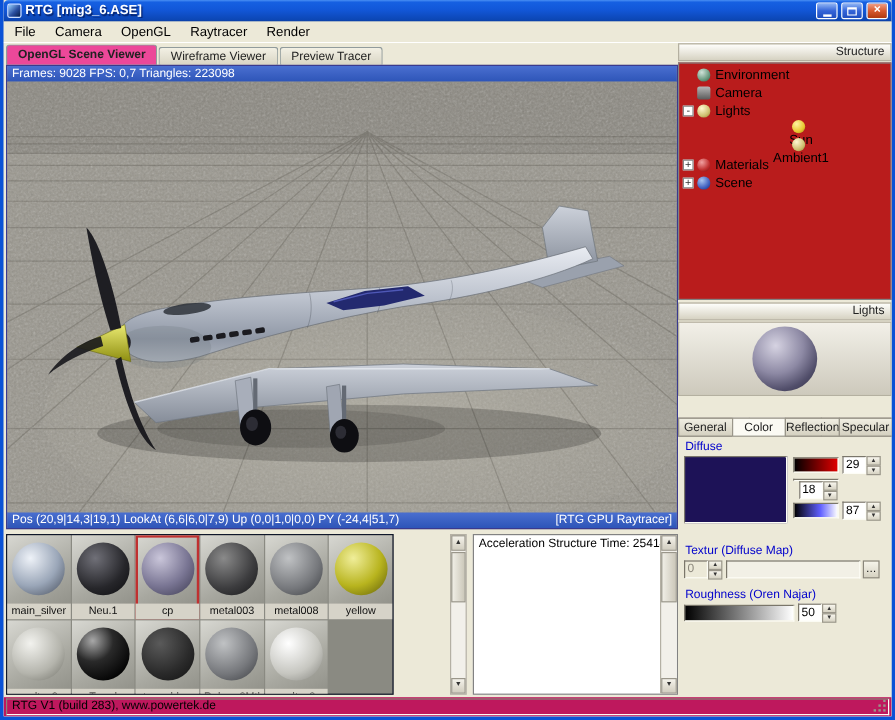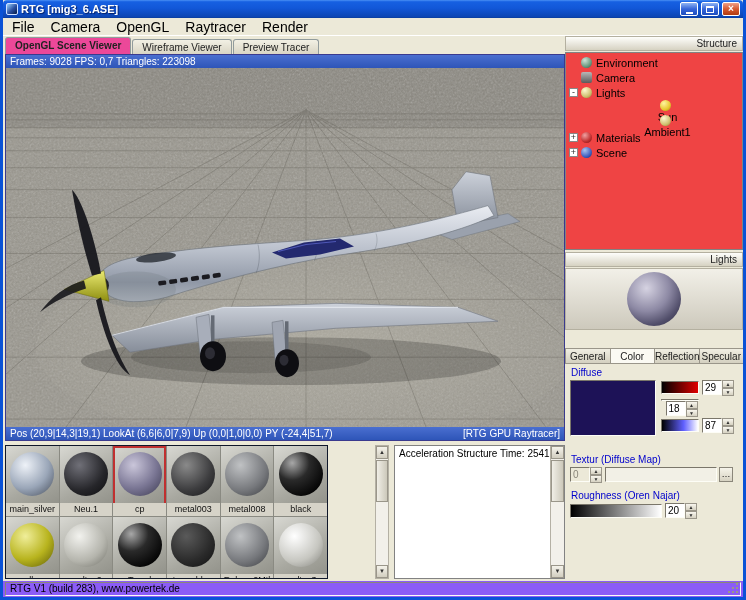--- a/index.html
+++ b/index.html
@@ -21,21 +21,21 @@
     display: flex; align-items: center; justify-content: center; color: #fff;
     font-size: 10px; line-height: 1; text-shadow: none; }
   .tb-min, .tb-max { background: linear-gradient(180deg,#8fb4f4,#3565d8 50%,#1e4ec0); }
   .tb-close { background: linear-gradient(180deg,#f0a088,#d85a30 50%,#b03a10); }
   .tb-min i { display: block; width: 7px; height: 2px; background: #fff; margin-top: 7px; }
   .tb-max i { display: block; width: 8px; height: 7px; border: 1px solid #fff; border-top-width: 2px; }
 
   
   .menubar { height: 18px; display: flex; align-items: center; background: #ece9d8;
     border-bottom: 1px solid #fff; padding-left: 1px; }
-  .menu-item { padding: 2px 8px; font-size: 14px; color: #000; }
+  .menu-item { padding: 2px 8px; font-size: 11px; color: #000; }
 
   
   .client { position: relative; height: 561px; background: #ece9d8; }
 
   
   .viewer-tabs { position: absolute; left: 2px; top: 1px; height: 17px; display: flex; align-items: flex-end; }
   .vtab { height: 15px; padding: 2px 9px 0; border: 1px solid #919b9c; border-bottom: none;
     background: linear-gradient(#f2f0e4,#d9d5c4); font-size: 10px; margin-right: 1px;
     border-radius: 3px 3px 0 0; color: #222; white-space: nowrap; }
   .vtab.active { height: 17px; background: #ec4899; font-weight: bold; }
@@ -52,21 +52,21 @@
 
   
   .panel-right { position: absolute; left: 562px; top: 0; width: 206px; height: 561px; }
   .p-header { position: absolute; left: 0; width: 178px; height: 15px;
     background: linear-gradient(180deg,#fefefb,#d6d2c2); border: 1px solid #b4b0a0;
     font-size: 10px; text-align: right; padding: 1px 5px 0; color: #222; }
   #hdr-structure { top: 0; }
   #hdr-lights { top: 216px; }
 
   .tree { position: absolute; top: 16px; left: 0; width: 178px; height: 198px;
-    background: #ef4444; border: 1px solid #828282; padding: 2px 0; overflow: hidden; }
+    background: #b91c1c; border: 1px solid #828282; padding: 2px 0; overflow: hidden; }
   .tree-row { display: flex; align-items: center; height: 15px; font-size: 11px; color: #000; }
   .pl2 { padding-left: 3px; } .pl14 { padding-left: 15px; } .pl26 { padding-left: 27px; flex-direction: column; }
   .expander { width: 9px; height: 9px; border: 1px solid #888; background: #fff; font-size: 9px;
     line-height: 7px; text-align: center; margin-right: 3px; flex: none; color: #333; }
   .t-icon { width: 11px; height: 11px; margin-right: 4px; flex: none; border-radius: 50%; }
   .ic-env   { background: radial-gradient(circle at 35% 30%,#cfe2d8,#6a9a80 60%,#2e5a44); }
   .ic-cam   { border-radius: 2px; background: linear-gradient(180deg,#b8b8b8,#5a5a5a); }
   .ic-bulb  { background: radial-gradient(circle at 35% 30%,#fff8d0,#cfc070 60%,#8a7a28); }
   .ic-sun   { background: radial-gradient(circle at 35% 30%,#fff4a0,#e8c830 60%,#a08010); }
   .ic-mat   { background: radial-gradient(circle at 35% 30%,#f0a0a0,#c03030 60%,#701010); }
@@ -147,21 +147,21 @@
   .sb-thumb { position: absolute; left: 0; top: 1px; width: 100%; height: 42px;
     background: linear-gradient(90deg,#f0eee6,#ccc8ba); border: 1px solid #9a968a; }
 
   .listbox { position: absolute; left: 391px; top: 409px; width: 171px; height: 134px;
     background: #fff; border: 1px solid #828282; }
   .log-text { font-size: 10px; padding: 2px 4px; white-space: nowrap; overflow: hidden;
     width: calc(100% - 14px); }
 
   
   .statusbar { position: absolute; left: 0; right: 0; bottom: 0; height: 16px;
-    background: #8b5cf6; padding: 1px 2px; }
+    background: #be185d; padding: 1px 2px; }
   .status-field { height: 14px; border: 1px solid; border-color: #8a867a #fdfdf6 #fdfdf6 #8a867a;
     font-size: 10px; line-height: 12px; padding: 0 4px; position: relative;
     white-space: nowrap; overflow: hidden; }
   .grip { position: absolute; right: 0; bottom: 0; width: 13px; height: 13px; }
 </style>
 </head>
 <body>
 
 <div class="window">
 
@@ -399,21 +399,21 @@
               </span>
           </span>
           <span class="tex-bar"></span>
           <span class="tex-btn">…</span>
         </span>
 
         <span class="grp-label" id="lbl-rough">Roughness (Oren Najar)</span>
         <span class="rough-row">
           <span class="rough-bar"></span>
           <span class="spin">
-            <span class="spin-val">20</span>
+            <span class="spin-val">50</span>
             <span class="spin-arrows">
                 <span class="sa">▲</span>
                 <span class="sa">▼</span>
               </span>
           </span>
         </span>
       </div>
     </div>
 
     <div class="mat-area">
@@ -430,24 +430,20 @@
             <span class="sph sph-purple"></span>
             <span class="mat-label">cp</span>
           </div>
         <div class="mat-cell">
             <span class="sph sph-dgrey"></span>
             <span class="mat-label">metal003</span>
           </div>
         <div class="mat-cell">
             <span class="sph sph-grey"></span>
             <span class="mat-label">metal008</span>
-          </div>
-        <div class="mat-cell">
-            <span class="sph sph-black"></span>
-            <span class="mat-label">black</span>
           </div>
         <div class="mat-cell">
             <span class="sph sph-yellow"></span>
             <span class="mat-label">yellow</span>
           </div>
         <div class="mat-cell">
             <span class="sph sph-light"></span>
             <span class="mat-label">codtex2</span>
           </div>
         <div class="mat-cell">

